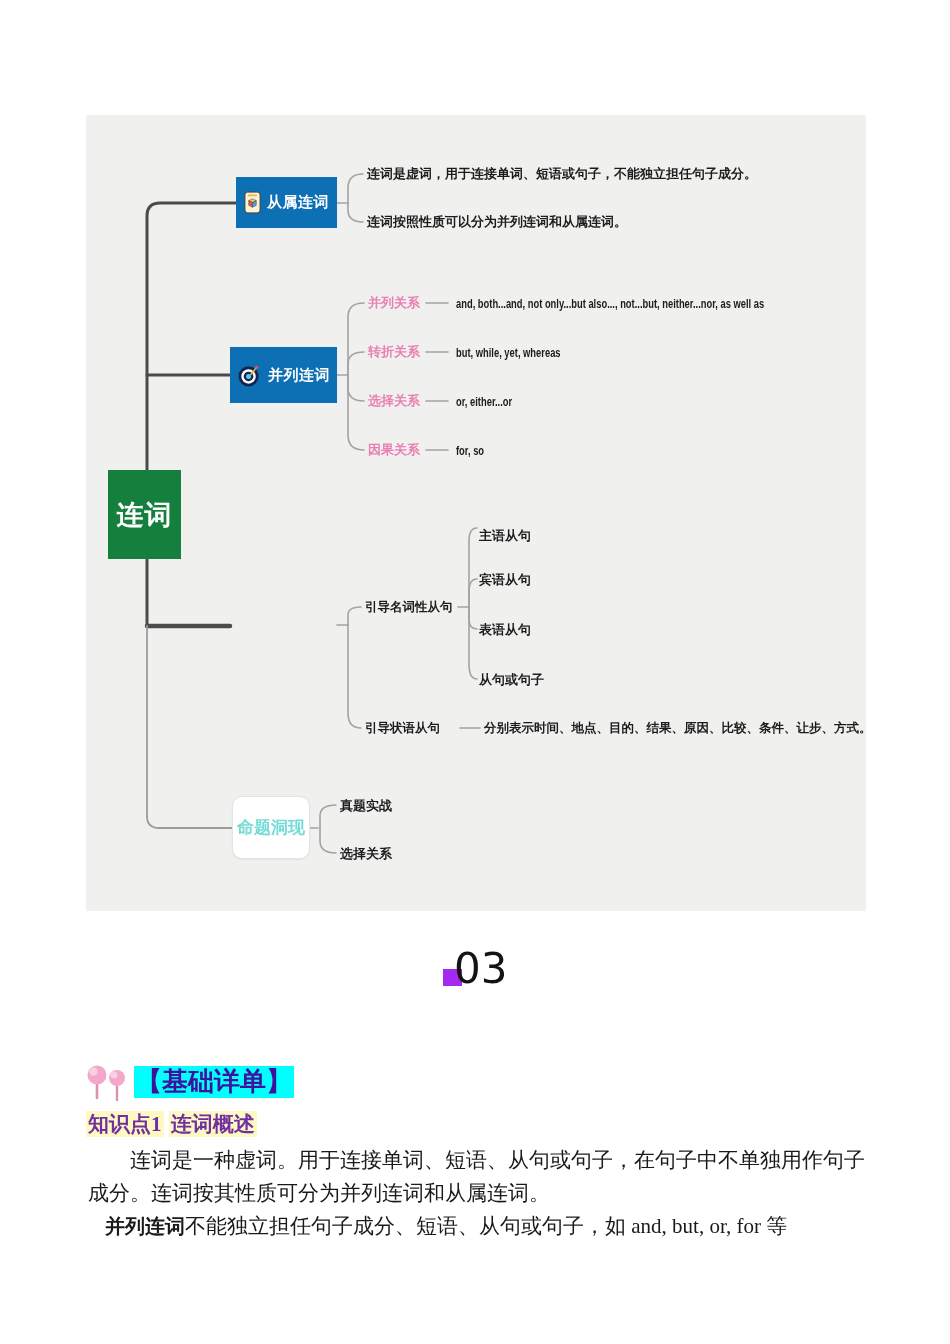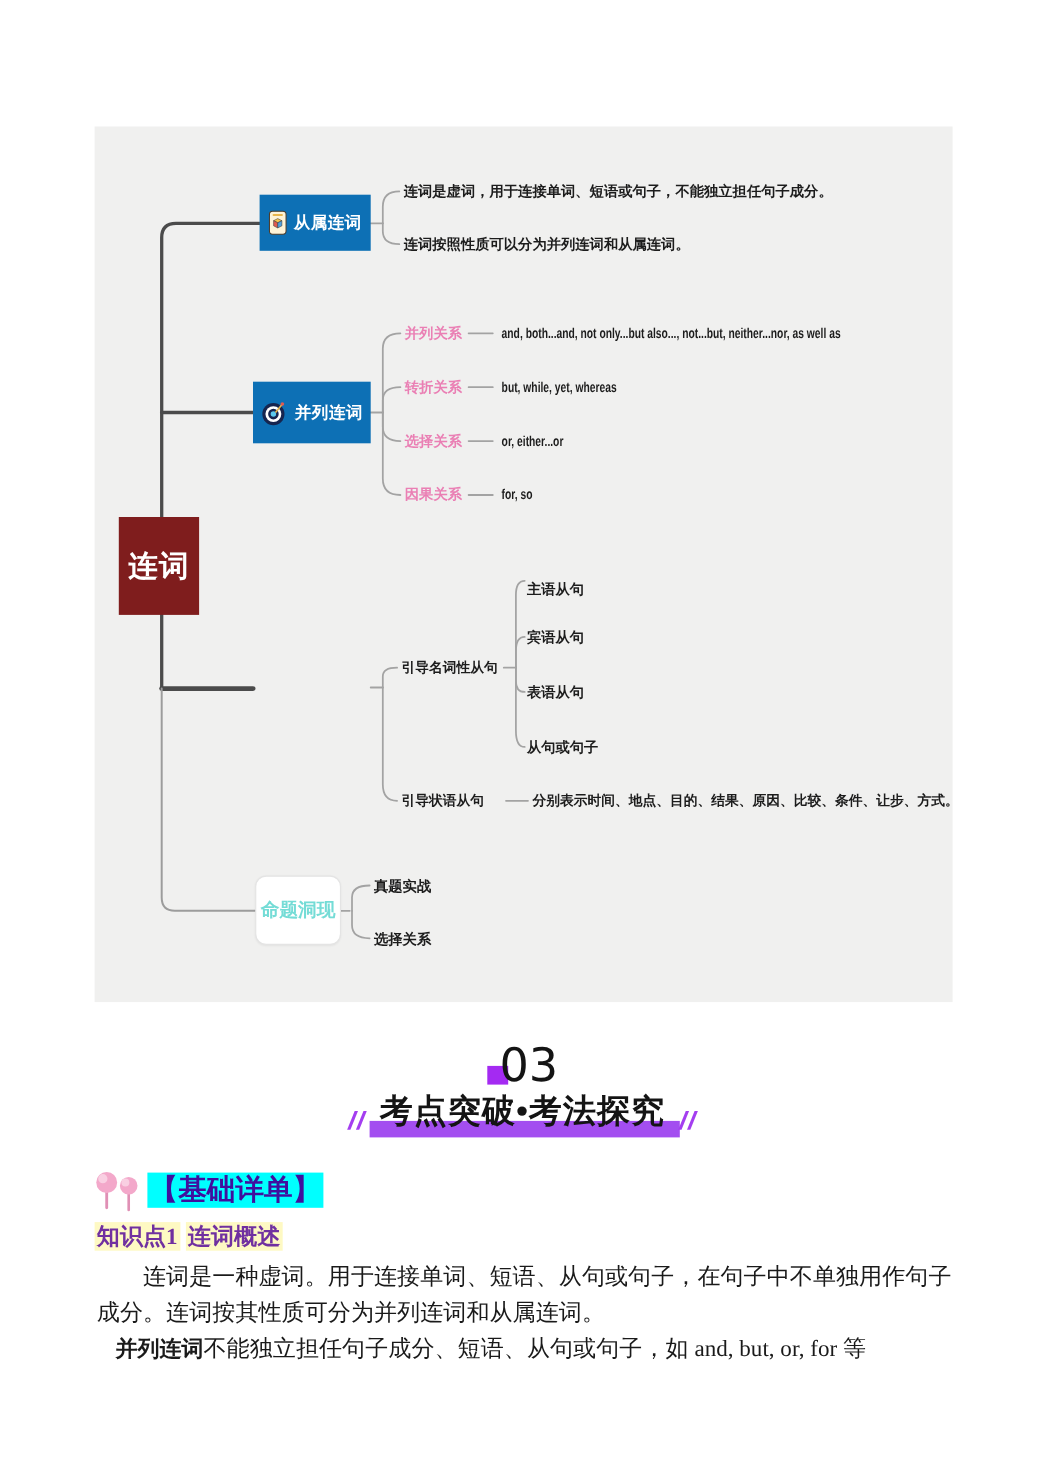--- a/index.html
+++ b/index.html
@@ -2,21 +2,21 @@
 <html><head>
 <meta charset="utf-8">
 <style>
   html,body{margin:0;padding:0;background:#ffffff;}
   #page{position:relative;width:950px;height:1344px;background:#ffffff;overflow:hidden;
         font-family:"Liberation Sans",sans-serif;}
   
   #mindmap{position:absolute;left:86px;top:115px;width:780px;height:796px;background:#f0f0ef;}
   #mindmap svg.connectors{position:absolute;left:0;top:0;}
   .abs{position:absolute;}
-  .root-node{left:22px;top:355px;width:73px;height:89px;background:#7f1d1d;
+  .root-node{left:22px;top:355px;width:73px;height:89px;background:#15803d;
              display:flex;align-items:center;justify-content:center;
              color:#fff;font-weight:bold;font-size:27px;letter-spacing:1px;}
   .blue-node{background:#0d70b5;color:#fff;display:flex;align-items:center;justify-content:center;
              gap:6px;font-weight:bold;font-size:15px;letter-spacing:0.5px;}
   .node1{left:150px;top:62px;width:101px;height:51px;}
   .node2{left:144px;top:232px;width:107px;height:56px;}
   .node3{left:144px;top:482px;width:107px;height:55px;}
   .white-node{left:146px;top:681px;width:76px;height:61px;background:#ffffff;border-radius:10px;
               border:1px solid #e4e4e4;box-shadow:0 1px 2px rgba(0,0,0,0.06);
               display:flex;align-items:center;justify-content:center;
@@ -142,34 +142,20 @@
     <div class="abs mm-text-sm" style="left:279px;top:605px;">引导状语从句</div>
     <div class="abs mm-text-sm" style="left:398px;top:605px;">分别表示时间、地点、目的、结果、原因、比较、条件、让步、方式。</div>
 
     <div class="abs white-node">命题洞现</div>
     <div class="abs mm-text" style="left:254px;top:682px;">真题实战</div>
     <div class="abs mm-text" style="left:254px;top:730px;">选择关系</div>
   </div>
 
   <div class="abs num-square"></div>
   <div class="abs num-text">03</div>
-  <div class="abs title-row">
-    <span class="slash-pair">
-        <i></i>
-        <i></i>
-      </span>
-    <span class="title-wrap">
-      <span class="title-bar"></span>
-      <span class="title-text">考点突破•考法探究</span>
-    </span>
-    <span class="slash-pair">
-        <i></i>
-        <i></i>
-      </span>
-  </div>
 
   <svg class="abs trees" width="46" height="40" viewBox="0 0 46 40">
     <path d="M11,22 L11,36" stroke="#e090b5" stroke-width="2.6" stroke-linecap="round"></path>
     <circle cx="11" cy="13" r="9.5" fill="#f3a8ca"></circle>
     <circle cx="7.5" cy="9.5" r="4.2" fill="#f9cfe2"></circle>
     <path d="M31,24 L31,38" stroke="#e090b5" stroke-width="2.4" stroke-linecap="round"></path>
     <circle cx="31" cy="16" r="8" fill="#f3a8ca"></circle>
     <circle cx="28" cy="13" r="3.6" fill="#f9cfe2"></circle>
   </svg>
   <div class="abs sub-heading">【基础详单】</div>

